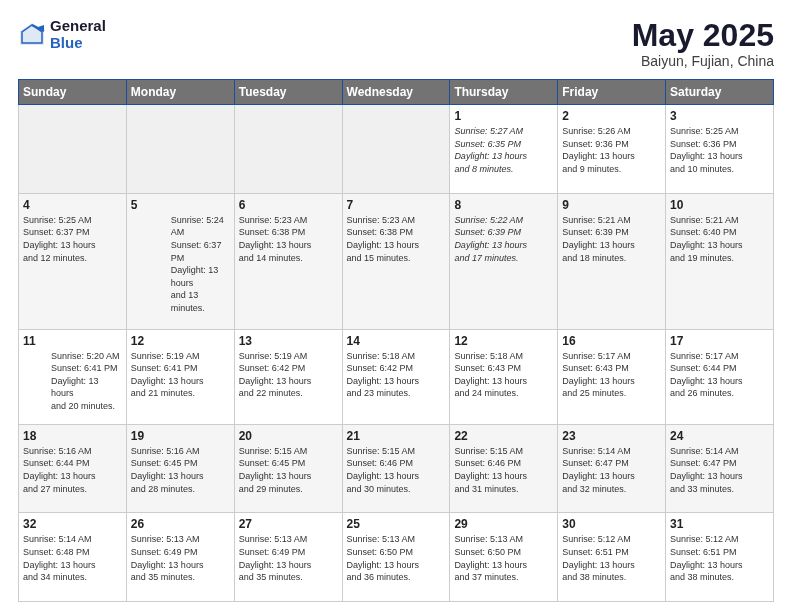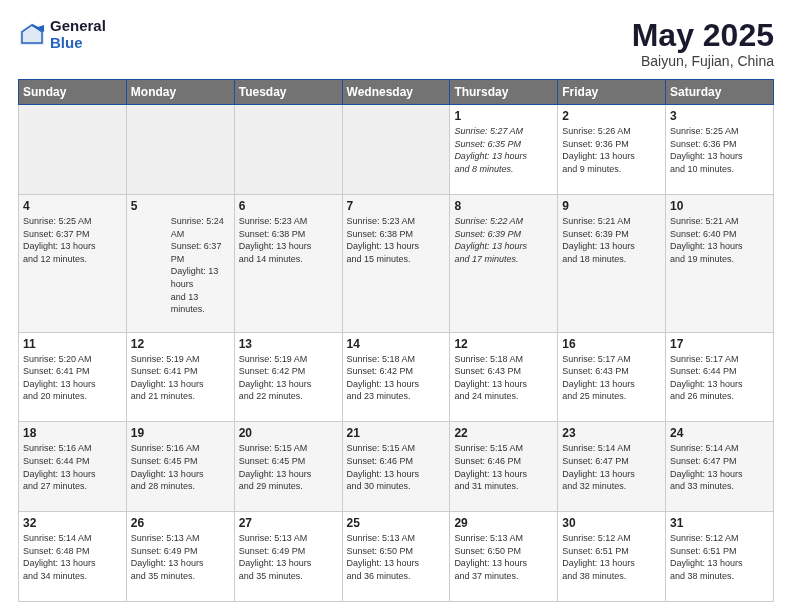--- a/index.html
+++ b/index.html
@@ -215,21 +215,21 @@
             <span class="day-num">10</span>
             <div class="day-info" style="white-space: pre-line;">Sunrise: 5:21 AM
 Sunset: 6:40 PM
 Daylight: 13 hours
 and 19 minutes.</div>
           </td>
         </tr>
         <tr>
           <td>
             <span class="day-num">11</span>
-            <div class="day-info" style="white-space: pre-line;">Sunrise: 5:20 AM
+            <div class="day-info" style="white-space: pre-line; margin-left: 28px;">Sunrise: 5:20 AM
 Sunset: 6:41 PM
 Daylight: 13 hours
 and 20 minutes.</div>
           </td>
           <td>
             <span class="day-num">12</span>
             <div class="day-info" style="white-space: pre-line;">Sunrise: 5:19 AM
 Sunset: 6:41 PM
 Daylight: 13 hours
 and 21 minutes.</div>

